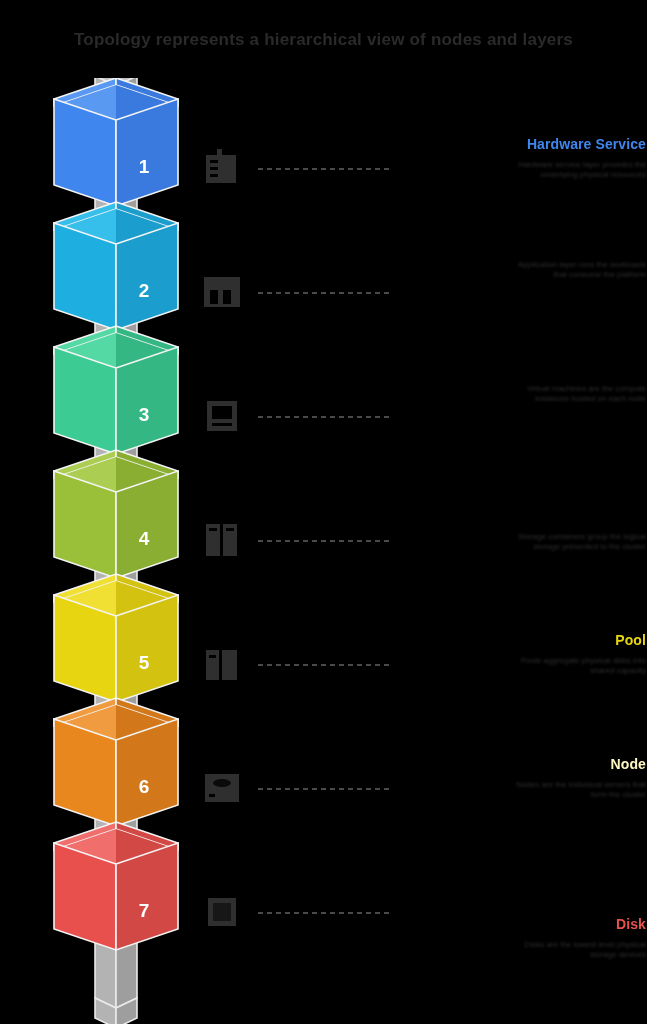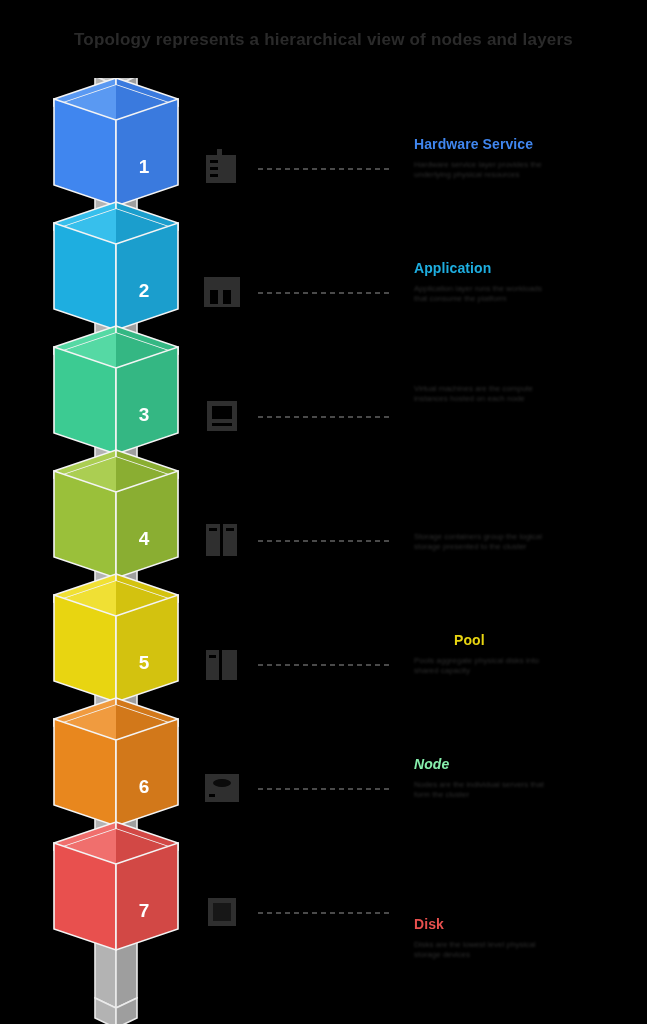--- a/index.html
+++ b/index.html
@@ -44,20 +44,21 @@
   }
 
   .stack svg { display: block; }
 
   
   .row {
     position: absolute;
     left: 196px;
     width: 451px;
     height: 124px;
+    text-align: right;
   }
 
   .row-icon {
     position: absolute;
     left: 4px;
     top: 26px;
     width: 44px;
     height: 44px;
     opacity: 0.92;
   }
@@ -201,21 +202,20 @@
       <div class="row" style="top: 244px;">
         <div class="row-icon">
           <svg width="44" height="44" viewBox="0 0 44 44">
             <rect x="4" y="7" width="36" height="30" fill="#343434"></rect>
               <rect x="10" y="20" width="8" height="14" fill="#000"></rect>
               <rect x="23" y="20" width="8" height="14" fill="#000"></rect>
           </svg>
         </div>
         <div class="connector"></div>
         <div class="row-text">
-          <div class="row-heading" style="color: rgb(30, 174, 224);">Application</div>
           <div class="row-body">Application layer runs the workloads
 that consume the platform</div>
         </div>
       </div>
       <div class="row" style="top: 368px;">
         <div class="row-icon">
           <svg width="44" height="44" viewBox="0 0 44 44">
             <rect x="7" y="7" width="30" height="30" fill="#343434"></rect>
               <rect x="12" y="12" width="20" height="13" fill="#000"></rect>
               <rect x="12" y="29" width="20" height="3" fill="#000"></rect>
@@ -261,21 +261,21 @@
       <div class="row" style="top: 740px;">
         <div class="row-icon">
           <svg width="44" height="44" viewBox="0 0 44 44">
             <rect x="5" y="8" width="34" height="28" fill="#343434"></rect>
               <ellipse cx="22" cy="17" rx="9" ry="4" fill="#0c0c0c"></ellipse>
               <rect x="9" y="28" width="6" height="3" fill="#000"></rect>
           </svg>
         </div>
         <div class="connector"></div>
         <div class="row-text">
-          <div class="row-heading" style="color: #86efac; font-style: italic;">Node</div>
+          <div class="row-heading" style="color: #fef9c3;">Node</div>
           <div class="row-body">Nodes are the individual servers that
 form the cluster</div>
         </div>
       </div>
       <div class="row" style="top: 864px;">
         <div class="row-icon">
           <svg width="44" height="44" viewBox="0 0 44 44">
             <rect x="8" y="8" width="28" height="28" fill="#343434"></rect>
               <rect x="13" y="13" width="18" height="18" fill="#1a1a1a"></rect>
           </svg>

